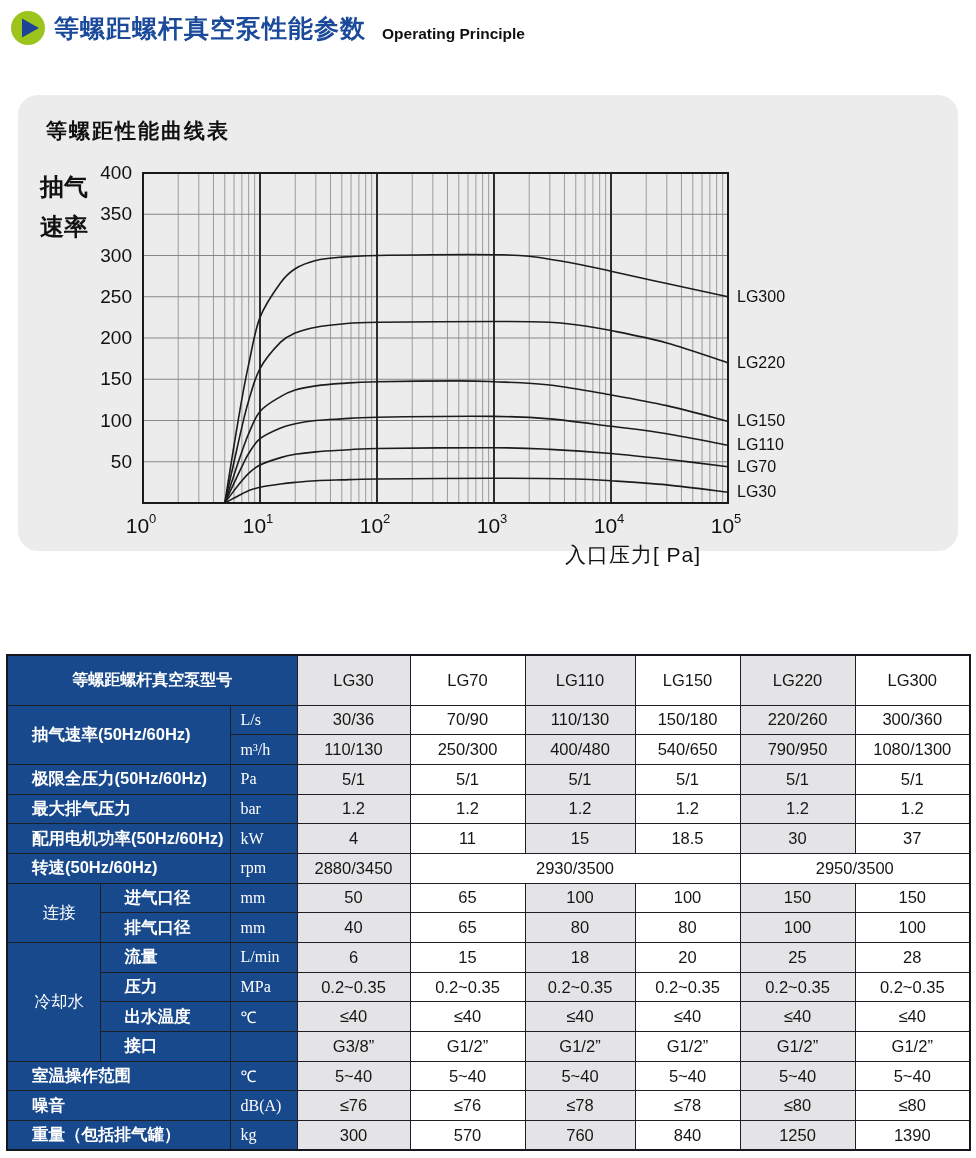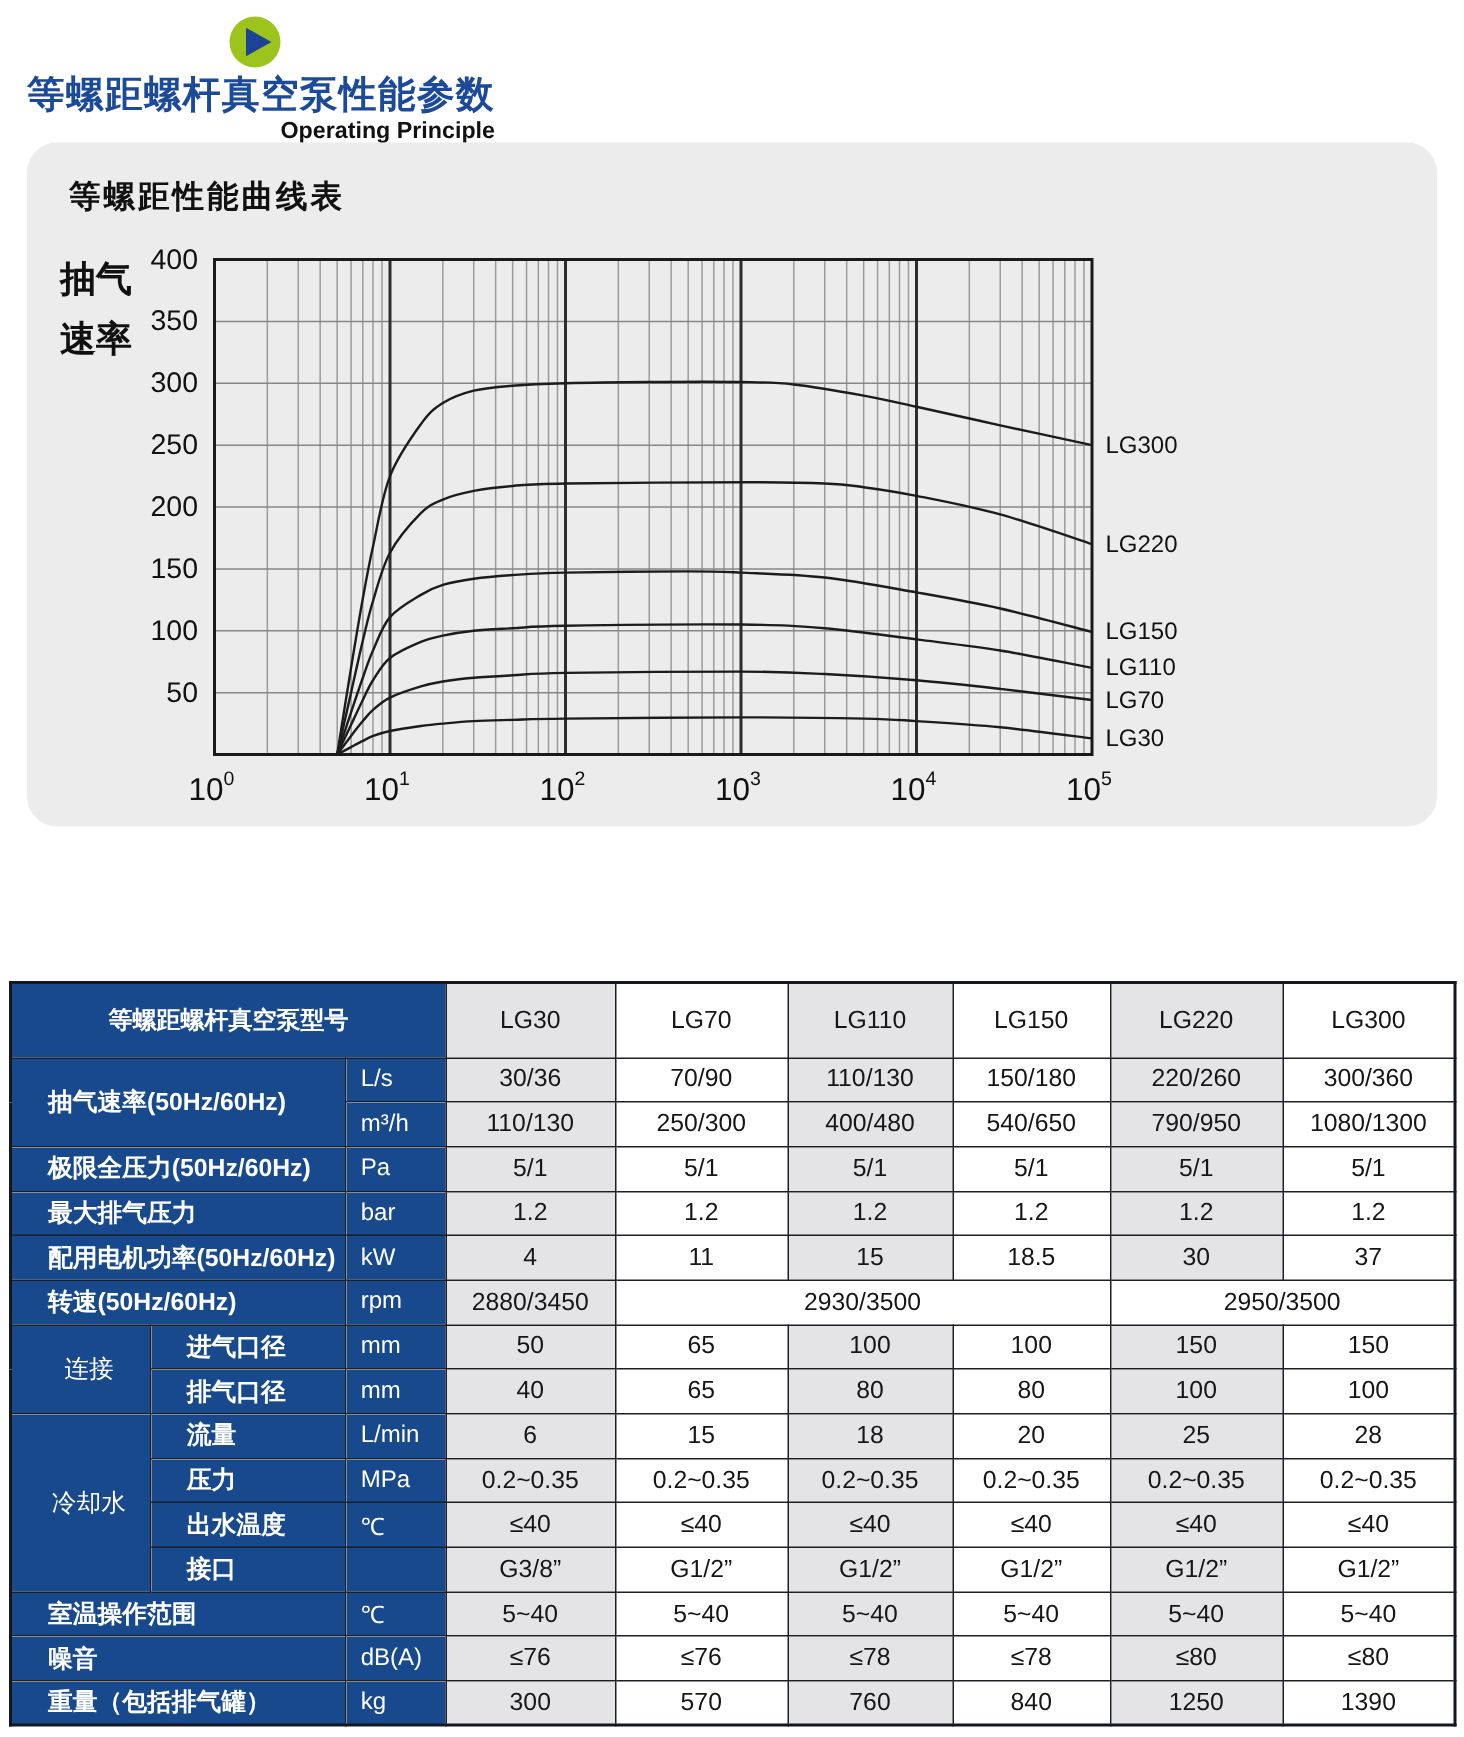--- a/index.html
+++ b/index.html
@@ -9,42 +9,42 @@
     --card-bg:#ececec;
     --title-blue:#1b4a9b;
     --icon-green:#9dc41c;
     --ink:#161616;
   }
   html,body{margin:0;padding:0;background:#fff;}
   body{width:976px;height:1158px;font-family:"Liberation Sans",sans-serif;color:var(--ink);}
   .page{position:relative;width:976px;height:1158px;background:#fff;overflow:hidden;}
 
   
-  .hdr{position:absolute;left:10px;top:10px;display:flex;align-items:center;flex-direction:column;}
+  .hdr{position:absolute;left:10px;top:10px;display:flex;align-items:center;}
   .hdr-icon{width:36px;height:36px;flex:0 0 auto;}
   .hdr-title{margin-left:8px;font-size:25px;font-weight:bold;color:var(--title-blue);letter-spacing:1px;}
   .hdr-sub{margin-left:16px;font-size:15.5px;font-weight:bold;color:#111;align-self:flex-end;padding-bottom:3px;}
 
   
   .chart-card{position:absolute;left:18px;top:95px;width:940px;height:456px;background:var(--card-bg);border-radius:20px;}
   .chart-title{position:absolute;left:28px;top:22px;font-size:21px;font-weight:bold;color:#111;letter-spacing:2px;}
   .ylab{position:absolute;left:22px;top:72px;font-size:24px;font-weight:bold;color:#111;line-height:40px;}
   .xlab{position:absolute;left:470px;top:446px;width:290px;text-align:center;font-size:21px;color:#111;letter-spacing:1px;}
   #chart-svg{position:absolute;left:0;top:0;}
 
   
   .spec-wrap{position:absolute;left:6px;top:654px;}
   table.spec{border-collapse:collapse;table-layout:fixed;width:963px;border:2px solid #14171d;}
   table.spec th,table.spec td{border:1px solid #1c1f24;overflow:hidden;white-space:nowrap;}
   table.spec thead tr{height:50px;margin-top:28px;}
   table.spec tbody tr{height:29.7px;}
   th.blue{background:var(--blue);color:#fff;border-color:var(--blue-border);font-weight:normal;font-size:16.5px;}
   th.blue.lbl,th.blue.sub{text-align:left;padding-left:24px;font-weight:bold;}
   th.blue.grp{text-align:center;padding-left:12px;}
-  th.blue.unit{text-align:left;padding-left:10px;font-size:16px;}
+  th.blue.unit{text-align:left;padding-left:10px;font-size:16px;font-family:Liberation Serif, serif;}
   th.blue.hdr-cell{text-align:center;font-weight:bold;font-size:16px;}
   td.val{text-align:center;font-size:16.5px;color:var(--ink);background:#fff;}
   td.val.gray,th.model.gray{background:var(--gray);}
   th.model{background:#fff;color:var(--ink);font-weight:normal;font-size:16.5px;text-align:center;}
 </style>
 </head>
 <body>
 
 <div class="page">
 
@@ -136,20 +136,21 @@
         <text x="114" y="166.5" text-anchor="end" font-size="19" fill="#111" font-family="&quot;Liberation Sans&quot;,sans-serif">300</text>
         <text x="114" y="125.25" text-anchor="end" font-size="19" fill="#111" font-family="&quot;Liberation Sans&quot;,sans-serif">350</text>
         <text x="114" y="84" text-anchor="end" font-size="19" fill="#111" font-family="&quot;Liberation Sans&quot;,sans-serif">400</text>
         <text x="123" y="438" text-anchor="middle" font-size="21" fill="#111" font-family="&quot;Liberation Sans&quot;,sans-serif">10<tspan dy="-10" font-size="13">0</tspan></text>
         <text x="240" y="438" text-anchor="middle" font-size="21" fill="#111" font-family="&quot;Liberation Sans&quot;,sans-serif">10<tspan dy="-10" font-size="13">1</tspan></text>
         <text x="357" y="438" text-anchor="middle" font-size="21" fill="#111" font-family="&quot;Liberation Sans&quot;,sans-serif">10<tspan dy="-10" font-size="13">2</tspan></text>
         <text x="474" y="438" text-anchor="middle" font-size="21" fill="#111" font-family="&quot;Liberation Sans&quot;,sans-serif">10<tspan dy="-10" font-size="13">3</tspan></text>
         <text x="591" y="438" text-anchor="middle" font-size="21" fill="#111" font-family="&quot;Liberation Sans&quot;,sans-serif">10<tspan dy="-10" font-size="13">4</tspan></text>
         <text x="708" y="438" text-anchor="middle" font-size="21" fill="#111" font-family="&quot;Liberation Sans&quot;,sans-serif">10<tspan dy="-10" font-size="13">5</tspan></text>
       </svg>
+    <div class="xlab">入口压力[ Pa]</div>
   </div>
 
   <div class="spec-wrap">
     <table class="spec" id="spec-table">
         <colgroup>
           <col style="width: 93px;">
           <col style="width: 130px;">
           <col style="width: 67px;">
           <col style="width: 113px;">
           <col style="width: 115px;">

